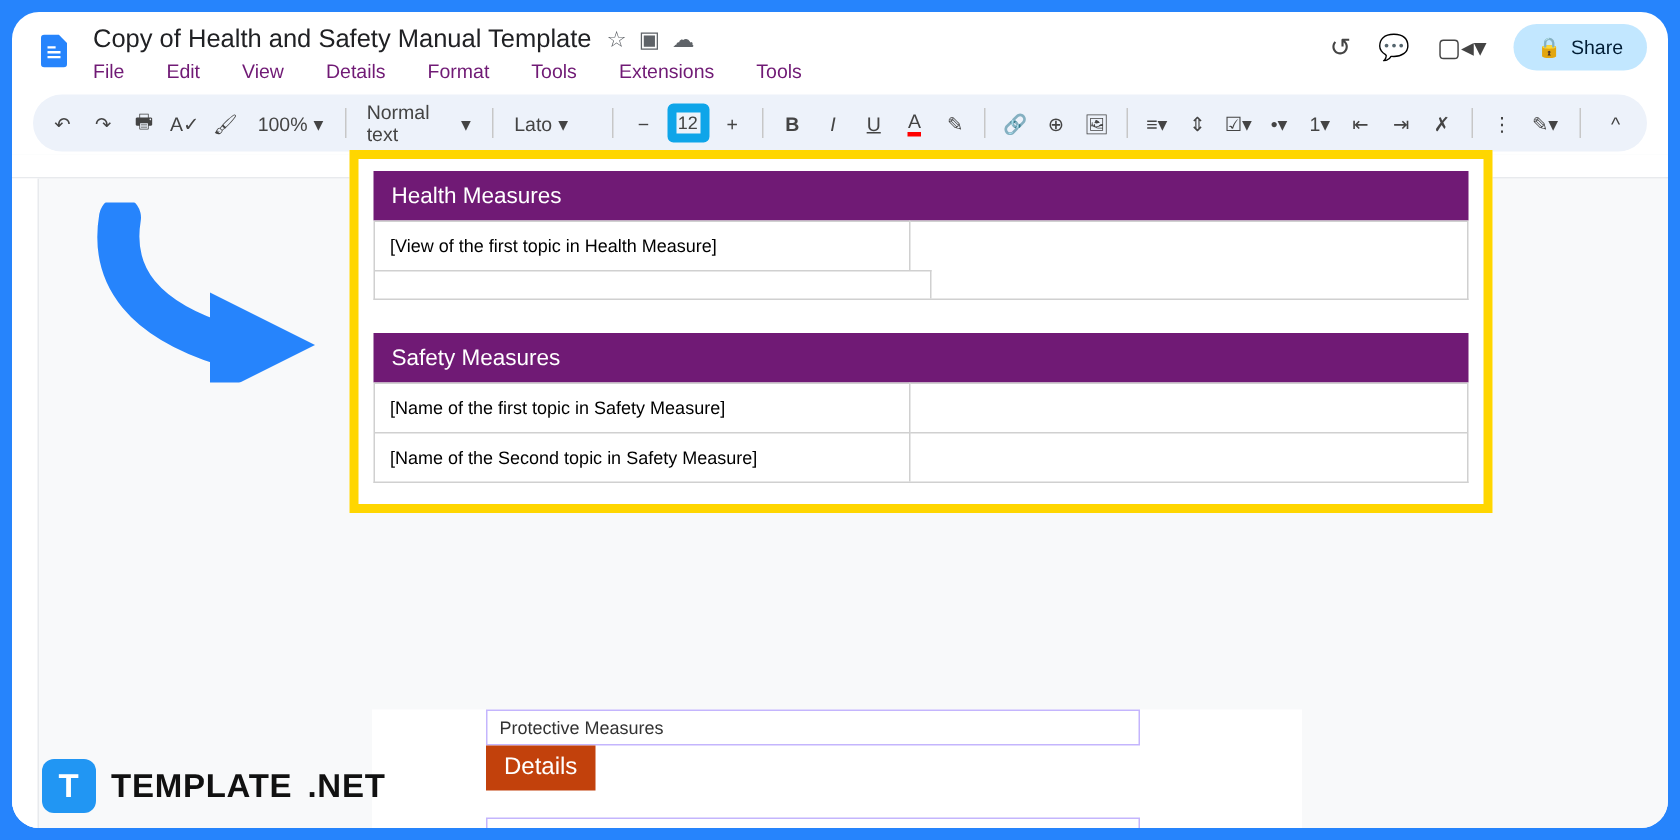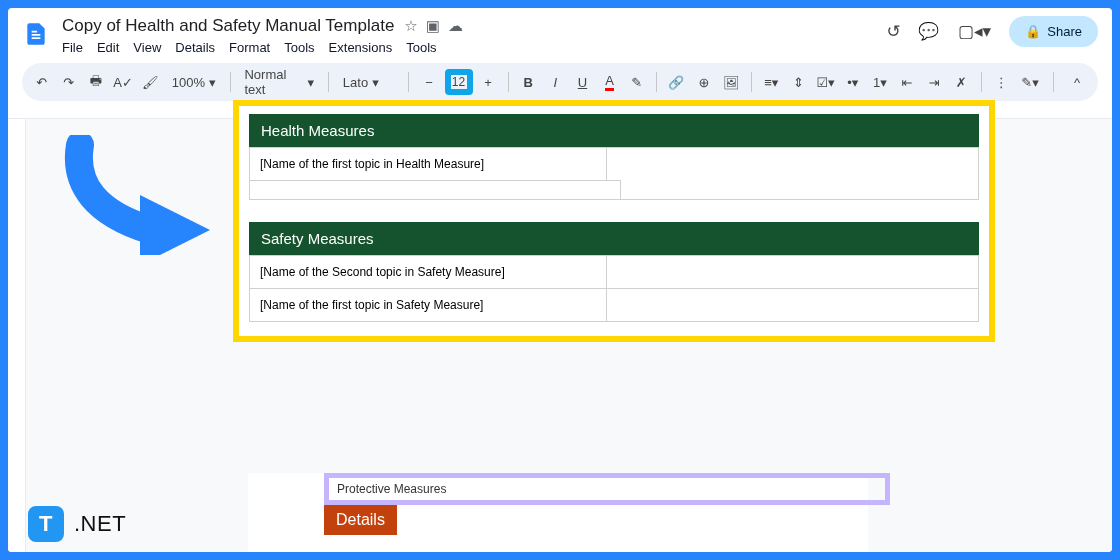--- a/index.html
+++ b/index.html
@@ -1,50 +1,50 @@
 <!DOCTYPE html>
 <html><head>
 <meta charset="utf-8">
 <style>
 *{box-sizing:border-box;margin:0;padding:0}
 body{font-family:Arial,sans-serif;background:#2684FC;width:1120px;height:560px;overflow:hidden;position:relative}
-.frame{position:absolute;left:8px;top:8px;right:8px;bottom:8px;background:#fff;border-radius:4px;overflow:hidden}
+.frame{position:absolute;left:8px;top:8px;right:8px;bottom:8px;background:#fff;border-radius:18px;overflow:hidden}
 .titlebar{display:flex;align-items:flex-start;padding:8px 14px 2px;gap:12px}
 .docs-icon{width:28px;height:36px;display:flex;align-items:center;justify-content:center;color:#2684FC;font-size:24px}
 .title-area{flex:1}
 .doc-title{font-size:17px;color:#202124;display:flex;align-items:center;gap:10px}
 .doc-title .icons{display:flex;gap:8px;color:#5f6368;font-size:15px}
-.menubar{display:flex;gap:14px;font-size:13px;color:#0f172a;margin-top:4px}
+.menubar{display:flex;gap:28px;font-size:13px;color:#701a75;margin-top:4px}
 .menubar span{cursor:pointer}
 .right-actions{display:flex;align-items:center;gap:18px;color:#444;font-size:17px}
 .share-btn{background:#c2e7ff;border-radius:20px;padding:8px 16px;font-size:13px;display:flex;align-items:center;gap:6px;color:#001d35}
 .toolbar{background:#edf2fa;margin:6px 14px;border-radius:24px;height:38px;display:flex;align-items:center;padding:0 8px;gap:4px;font-size:13px;color:#444}
 .tb-btn{width:26px;height:26px;display:flex;align-items:center;justify-content:center;border-radius:4px}
 .tb-sep{width:1px;height:20px;background:#c7c7c7;margin:0 4px}
 .tb-sel{display:flex;align-items:center;gap:4px;padding:0 6px}
 .fontsize{border:6px solid #0ea5e9;border-radius:4px;width:30px;height:26px;display:flex;align-items:center;justify-content:center;font-size:12px}
 .canvas{position:absolute;left:0;right:0;top:95px;bottom:0;background:#f8f9fa;overflow:hidden}
 .ruler{height:16px;background:#fff;border-bottom:1px solid #e8eaed;position:relative;font-size:9px;color:#80868b}
 .ruler span{position:absolute;top:2px}
 .vruler{position:absolute;left:0;top:16px;bottom:0;width:18px;background:#fff;border-right:1px solid #e8eaed}
 .page{position:absolute;left:240px;top:370px;width:620px;height:400px;background:#fff;font-size:12px;color:#333}
-.sub-row{border:5px solid #c4b5fd;padding:4px 8px;width:566px}
+.sub-row{border:1px solid #c4b5fd;padding:4px 8px;width:436px}
 .details-btn{background:#c2410c;color:#fff;padding:6px 12px;display:inline-block;font-size:16px}
 .overlay{position:absolute;left:233px;top:100px;width:762px;border:6px solid #ffd600;background:#fff;padding:8px 10px 14px}
-.sec-header{background:#14532d;color:#fff;padding:8px 12px;font-size:15px}
+.sec-header{background:#701a75;color:#fff;padding:8px 12px;font-size:15px}
 .sec-table{border:1px solid #d0d0d0;border-top:none}
 .sec-cell{display:flex}
 .sec-cell div{padding:9px 10px;font-size:12px;border-top:1px solid #d0d0d0}
 .sec-cell div:first-child{width:49%;border-right:1px solid #d0d0d0}
 .sec-cell div:last-child{width:51%}
 .arrow{position:absolute;left:60px;top:135px;width:160px;height:120px}
 .arrow svg{width:100%;height:100%}
 .watermark{position:absolute;left:28px;bottom:18px;display:flex;align-items:center;gap:10px;font-size:22px;font-weight:bold;color:#111;letter-spacing:0.5px}
 .wm-icon{width:36px;height:36px;background:#2196f3;border-radius:8px;color:#fff;display:flex;align-items:center;justify-content:center;font-size:22px;font-weight:bold}
-.watermark .light{font-weight:normal}
+.watermark .light{font-weight:bold}
 .tb-right{margin-left:auto;display:flex;align-items:center;gap:6px}
 </style>
 </head>
 <body>
 
 <div class="frame">
 
   <div class="titlebar">
     <div class="docs-icon">
       <svg viewBox="0 0 24 24" width="26" height="32">
@@ -166,44 +166,45 @@
         
       </div>
     </div>
   </div>
 </div>
 
 <div class="overlay">
   <div class="sec-header">Health Measures</div>
   <div class="sec-table">
     <div class="sec-cell">
-        <div>[Name of the first topic in Health Measure]</div>
+        <div>[View of the first topic in Health Measure]</div>
         <div></div>
       </div>
     <div class="sec-cell">
         <div></div>
       </div>
   </div>
   <div style="height:22px"></div>
   <div class="sec-header">Safety Measures</div>
   <div class="sec-table">
     <div class="sec-cell">
+        <div>[Name of the first topic in Safety Measure]</div>
+        <div></div>
+      </div>
+    <div class="sec-cell">
         <div>[Name of the Second topic in Safety Measure]</div>
-        <div></div>
-      </div>
-    <div class="sec-cell">
-        <div>[Name of the first topic in Safety Measure]</div>
         <div></div>
       </div>
   </div>
 </div>
 
 <div class="arrow">
   <svg viewBox="0 0 160 120">
       <path d="M20 10 Q 10 70 90 95" stroke="#2684FC" stroke-width="28" fill="none" stroke-linecap="round"></path>
       <path d="M80 60 L150 95 L80 130 Z" fill="#2684FC"></path>
     </svg>
 </div>
 
 <div class="watermark">
   <div class="wm-icon">T</div>
+  <span>TEMPLATE</span>
     <span class="light">.NET</span>
 </div>
 
 </body></html>

